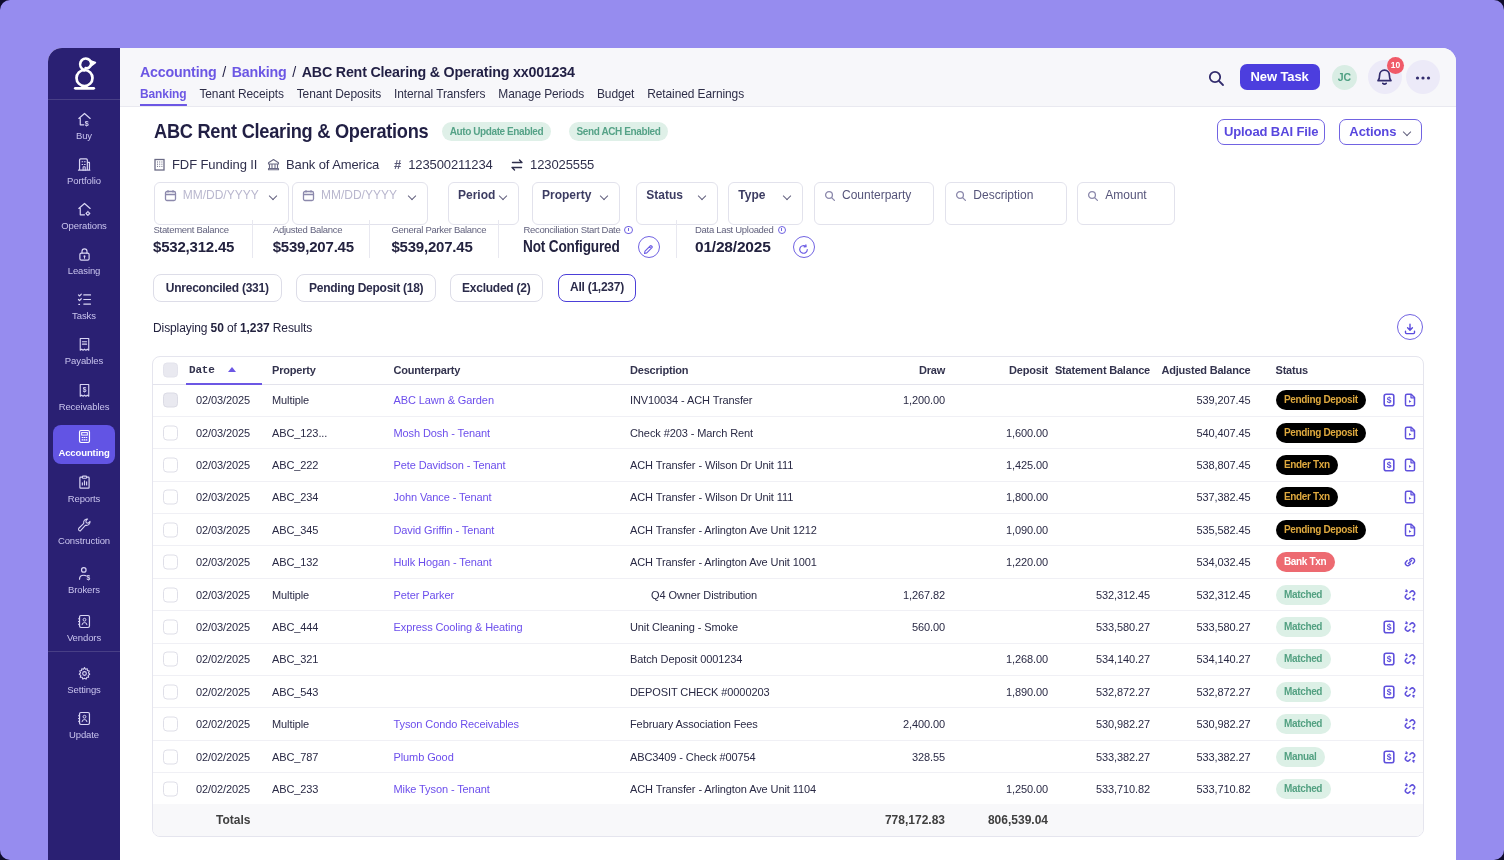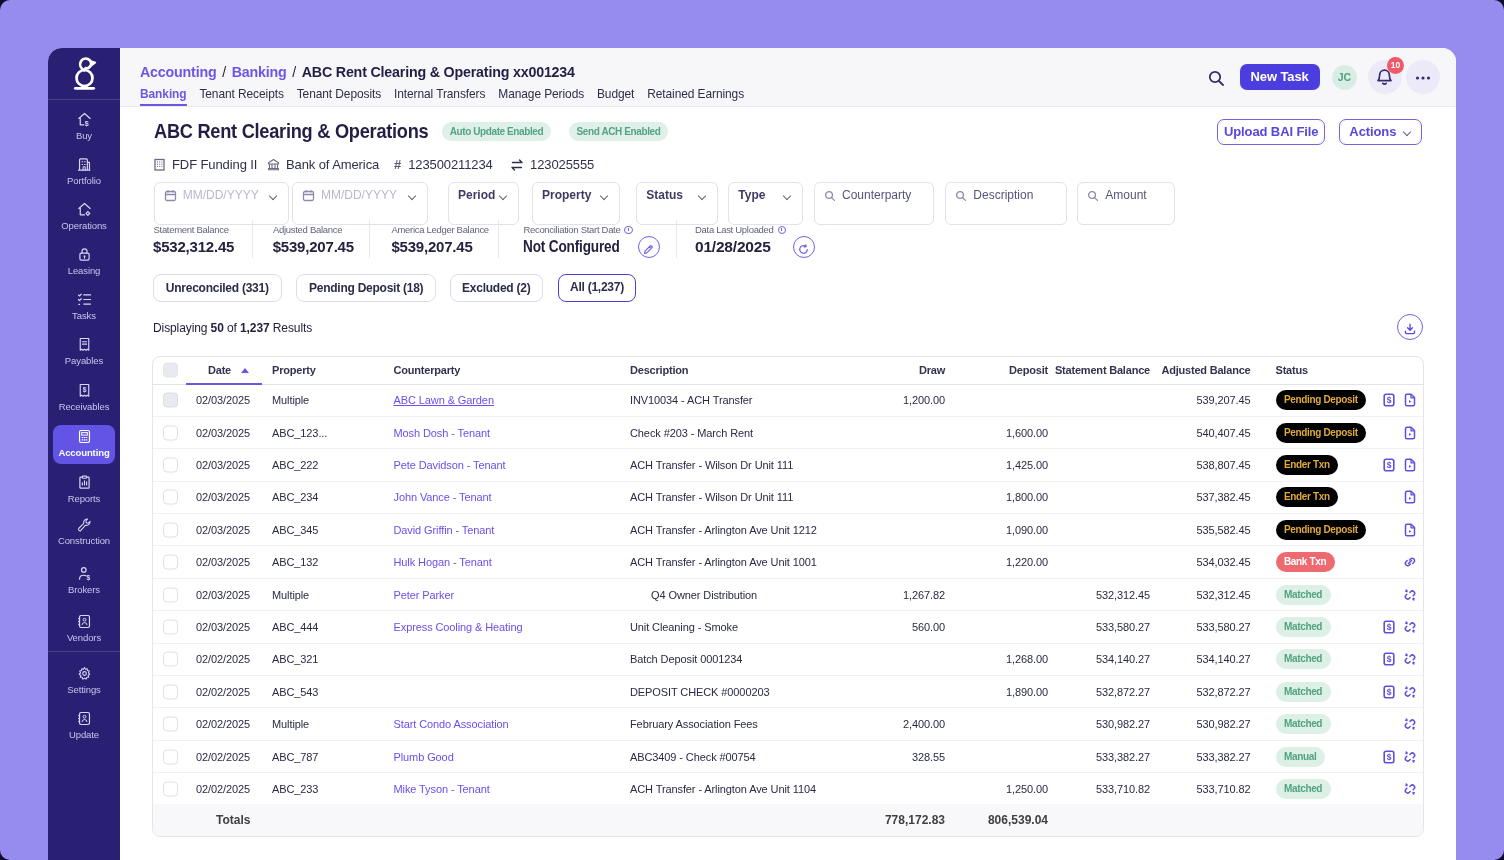--- a/index.html
+++ b/index.html
@@ -288,21 +288,21 @@
         </svg></span>
       <span class="inner" style="left:27px; color:#55547A;">Amount</span>
     </div>
 
 <div class="stat-label" style="left:105.5px;">Statement Balance</div>
 <div class="stat-value" style="left:105px;">$532,312.45</div>
 <div class="stat-div" style="left:203.8px;"></div>
 <div class="stat-label" style="left:225px;">Adjusted Balance</div>
 <div class="stat-value" style="left:224.7px;">$539,207.45</div>
 <div class="stat-div" style="left:321.4px;"></div>
-<div class="stat-label" style="left:343.4px;">America Ledger Balance</div>
+<div class="stat-label" style="left:343.4px;">General Parker Balance</div>
 <div class="stat-value" style="left:343.4px;">$539,207.45</div>
 <div class="stat-div" style="left:449.8px;"></div>
 <div class="stat-label" style="left:475.4px;">Reconciliation Start Date<span class="info-i"></span></div>
 <div class="stat-value" style="left:475.2px; font-size:16px; transform:scaleX(0.85); transform-origin:left top;">Not Configured</div>
 <div class="ocircle" style="left:589.5px; top:188px;">
       <span style="position:absolute;left:4.5px;top:4px;"><svg width="11" height="11" viewBox="0 0 11 11" fill="none" class="">
           <path d="M1.5 9.5 L2 7.2 L7.2 2 Q7.8 1.4 8.5 2 L9 2.5 Q9.6 3.1 9 3.7 L3.8 8.9 L1.5 9.5 Z M6.4 2.8 L8.2 4.6" stroke="#6C5CE4" stroke-width="1.1" stroke-linejoin="round"></path>
         </svg></span>
     </div>
 <div class="stat-div" style="left:628.4px;"></div>
@@ -320,36 +320,36 @@
   <div class="seg act" style="left:509.7px; width:78.6px; line-height:25px;">All (1,237)</div>
   <div class="displaying">Displaying <b>50</b> of <b>1,237</b> Results</div>
 <div style="position:absolute; left:1349px; top:266.3px; width:26px; height:26px; border:1.3px solid #7163E2; border-radius:50%;">
       <span style="position:absolute; left:5.7px; top:5.7px;"><svg width="12" height="12" viewBox="0 0 12 12" fill="none" class="">
           <path d="M6 1.2 V7 M3.6 4.8 L6 7.2 L8.4 4.8 M1.5 8.2 V9.6 Q1.5 10.6 2.5 10.6 H9.5 Q10.5 10.6 10.5 9.6 V8.2" stroke="#5B4BDE" stroke-width="1.4" stroke-linecap="round" stroke-linejoin="round"></path>
         </svg></span>
     </div>
   <div class="table">
 <div class="thead">
 <div class="cbox fill" style="border-color:#E3E3EC;"></div>
-<div class="cell" style="left:55px;">Date <span style="display:inline-block; width:0; height:0; border-left:4px solid transparent; border-right:4px solid transparent; border-bottom:5px solid #6C57E4; margin-left:7px; vertical-align:1px;"></span></div>
+<div class="cell" style="left:36px;font-family:Liberation Mono, monospace;">Date <span style="display:inline-block; width:0; height:0; border-left:4px solid transparent; border-right:4px solid transparent; border-bottom:5px solid #6C57E4; margin-left:7px; vertical-align:1px;"></span></div>
 <div class="cell" style="left:119px;">Property</div>
 <div class="cell" style="left:240.5px;">Counterparty</div>
 <div class="cell" style="left:477px;">Description</div>
 <div class="cell num" style="right:478px;">Draw</div>
 <div class="cell num" style="right:375px;">Deposit</div>
 <div class="cell num" style="right:273px;">Statement Balance</div>
 <div class="cell num" style="right:172.5px;">Adjusted Balance</div>
 <div class="cell" style="left:1122.5px;">Status</div>
 <div style="position:absolute; left:32.7px; bottom:-1px; width:76.8px; height:2px; background:#6C57E4;"></div>
 </div>
 <div class="trow" style="top:28.0px;">
         <div class="cbox fill"></div>
         <div class="cell" style="left:43px;">02/03/2025</div>
         <div class="cell" style="left:119px;">Multiple</div>
-        <div class="cell link" style="left:240.5px;text-decoration:underline;">ABC Lawn &amp; Garden</div>
+        <div class="cell link" style="left:240.5px;">ABC Lawn &amp; Garden</div>
         <div class="cell" style="left:477px;">INV10034 - ACH Transfer</div>
         <div class="cell num" style="right:478px;">1,200.00</div>
         <div class="cell num" style="right:172.5px;">539,207.45</div>
         <div class="spill sp-amber">Pending Deposit</div>
         <div class="ticon" style="left:1235.5px;">
           <svg width="13" height="14" viewBox="0 0 13 14" fill="none" class="">
             <rect x="1.7" y="1.2" width="9.6" height="11.6" rx="2" stroke="#5F50DC" stroke-width="1.6"></rect>
             <text x="6.5" y="10.3" font-size="8.5" font-weight="bold" fill="#5F50DC" text-anchor="middle" font-family="Liberation Sans">$</text>
           </svg>
         </div>
@@ -531,21 +531,21 @@
           <svg width="13" height="13" viewBox="0 0 13 13" fill="none" class="">
             <path d="M6.4 4 L7.3 3.1 A2.3 2.3 0 0 1 10.55 6.35 L9.65 7.25 M6.6 9 L5.7 9.9 A2.3 2.3 0 0 1 2.45 6.65 L3.35 5.75" stroke="#5F50DC" stroke-width="1.45" stroke-linecap="round" stroke-linejoin="round"></path>
             <path d="M2 2.7 L3.5 3.2 M2.7 1.3 L3.7 2.5 M11 10.3 L9.5 9.8 M10.3 11.7 L9.3 10.5" stroke="#5F50DC" stroke-width="1.2" stroke-linecap="round"></path>
           </svg>
         </div>
       </div>
 <div class="trow" style="top:351.99999999999994px;">
         <div class="cbox"></div>
         <div class="cell" style="left:43px;">02/02/2025</div>
         <div class="cell" style="left:119px;">Multiple</div>
-        <div class="cell link" style="left:240.5px;">Start Condo Association</div>
+        <div class="cell link" style="left:240.5px;">Tyson Condo Receivables</div>
         <div class="cell" style="left:477px;">February Association Fees</div>
         <div class="cell num" style="right:478px;">2,400.00</div>
         <div class="cell num" style="right:273px;">530,982.27</div>
         <div class="cell num" style="right:172.5px;">530,982.27</div>
         <div class="spill sp-green">Matched</div>
         <div class="ticon" style="left:1257px;">
           <svg width="13" height="13" viewBox="0 0 13 13" fill="none" class="">
             <path d="M6.4 4 L7.3 3.1 A2.3 2.3 0 0 1 10.55 6.35 L9.65 7.25 M6.6 9 L5.7 9.9 A2.3 2.3 0 0 1 2.45 6.65 L3.35 5.75" stroke="#5F50DC" stroke-width="1.45" stroke-linecap="round" stroke-linejoin="round"></path>
             <path d="M2 2.7 L3.5 3.2 M2.7 1.3 L3.7 2.5 M11 10.3 L9.5 9.8 M10.3 11.7 L9.3 10.5" stroke="#5F50DC" stroke-width="1.2" stroke-linecap="round"></path>
           </svg>

